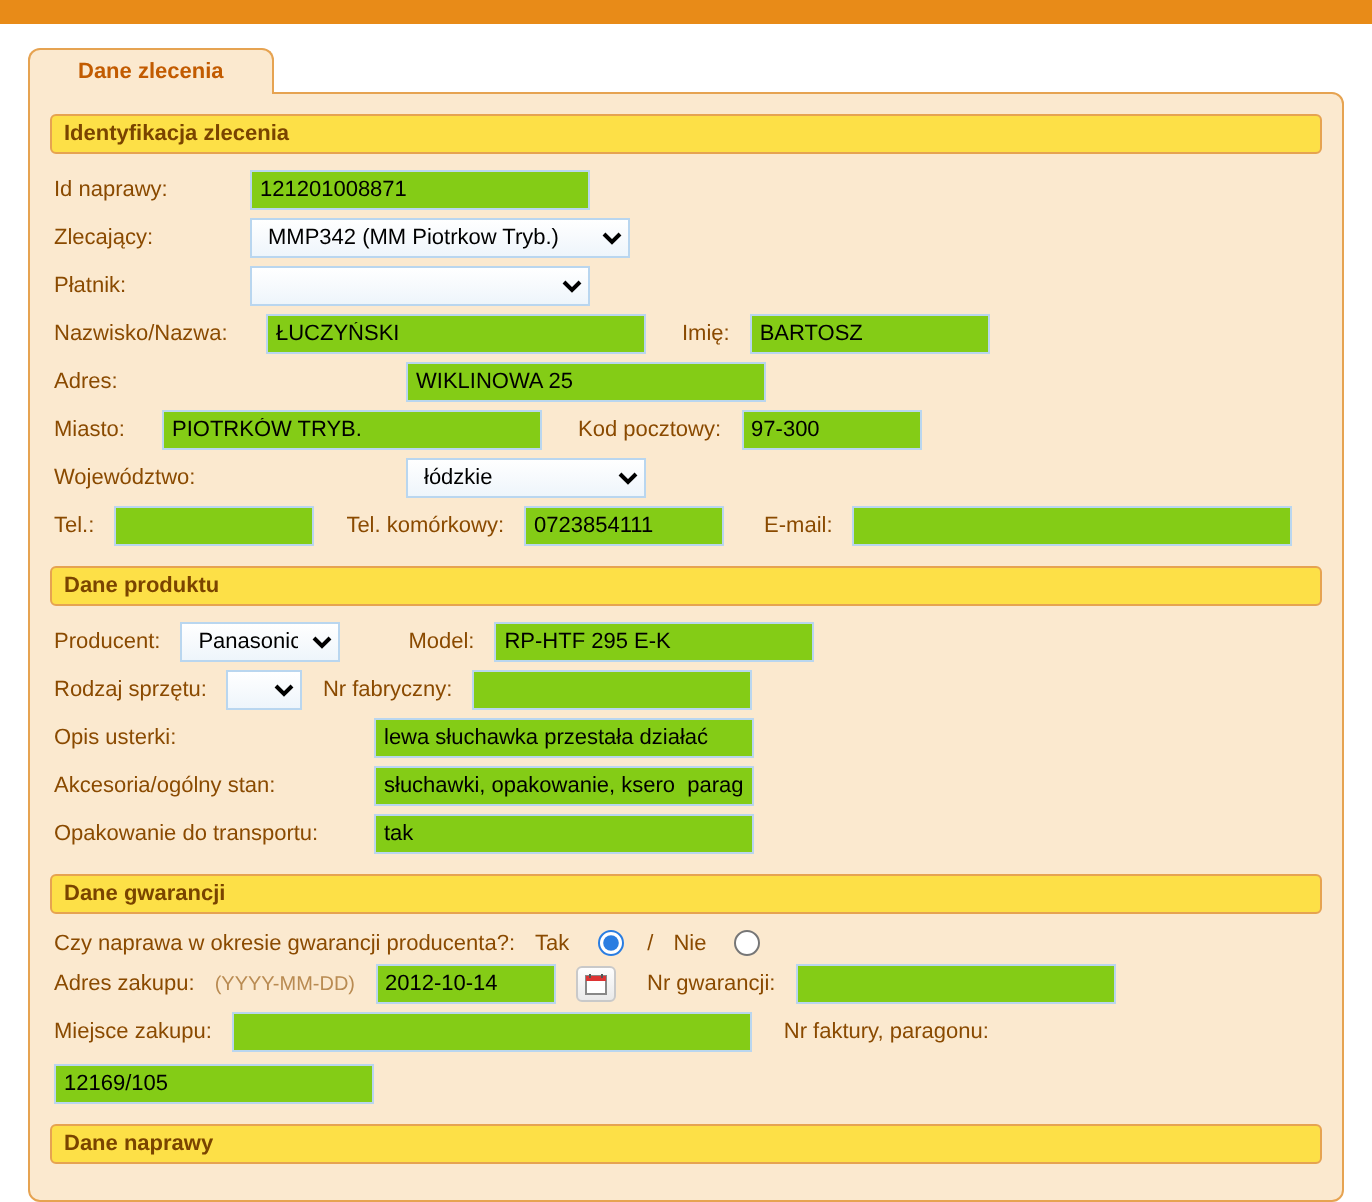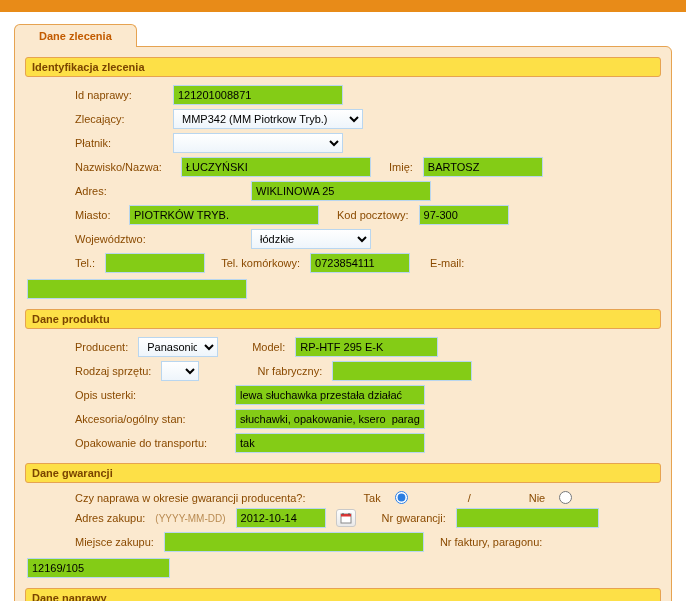--- a/index.html
+++ b/index.html
@@ -52,21 +52,20 @@
     display: flex;
     align-items: center;
     flex-wrap: wrap;
     gap: 6px 10px;
     padding: 2px 2px;
     color: #8a4a00;
   }
   .lbl {
     color: #8a4a00;
     font-size: 11px;
-    margin-left: 48px;
   }
   input[type="text"], select, textarea {
     font-family: Verdana, Arial, sans-serif;
     font-size: 11px;
     border: 1px solid #b9d6ef;
     background: #84cc16;
     padding: 2px 4px;
     height: 20px;
   }
   select {
@@ -84,21 +83,21 @@
     width: 20px; height: 18px;
     border: 1px solid #c9c9c9;
     border-radius: 3px;
     background: linear-gradient(#fefefe,#e9e9e9);
     font-size: 10px;
     cursor: pointer;
     user-select: none;
   }
   .cal-btn svg { display:block; }
   .hint { color: #b98b52; font-size: 10px; }.w80{width:80px}.w90{width:90px}.w100{width:100px}
-  .w120{width:120px}.w140{width:140px}.w160{width:143px}.w170{width:170px}
+  .w120{width:120px}.w140{width:140px}.w160{width:160px}.w170{width:170px}
   .w180{width:180px}.w190{width:190px}.w220{width:220px}.w260{width:260px}
 </style>
 </head>
 <body>
 
 <div class="topbar"></div>
 
 <div class="page">
   <div class="tab">
     <span>Dane zlecenia</span>
@@ -201,21 +200,21 @@
       <span class="hint">(YYYY-MM-DD)</span>
       <input type="text" class="w90" value="2012-10-14" style="">
       <span class="cal-btn">
         <svg width="12" height="12" viewBox="0 0 12 12">
             <rect x="1" y="2" width="10" height="9" fill="#fff" stroke="#888"></rect>
             <rect x="1" y="2" width="10" height="2.5" fill="#d33"></rect>
             <line x1="3" y1="1" x2="3" y2="3" stroke="#555"></line>
             <line x1="9" y1="1" x2="9" y2="3" stroke="#555"></line>
           </svg>
       </span>
-      <span class="lbl" style="margin-left:16px">Nr gwarancji:</span>
+      <span class="lbl" style="margin-left:6px">Nr gwarancji:</span>
       <input type="text" class="w160" value="" style="">
     </div>
     <div class="row">
       <span class="lbl">Miejsce zakupu:</span>
       <input type="text" class="w260" value="" style="">
       <span class="lbl" style="margin-left:6px">Nr faktury, paragonu:</span>
       <input type="text" class="w160" value="12169/105" style="">
     </div>
 
     <div class="section-head">Dane naprawy</div>

